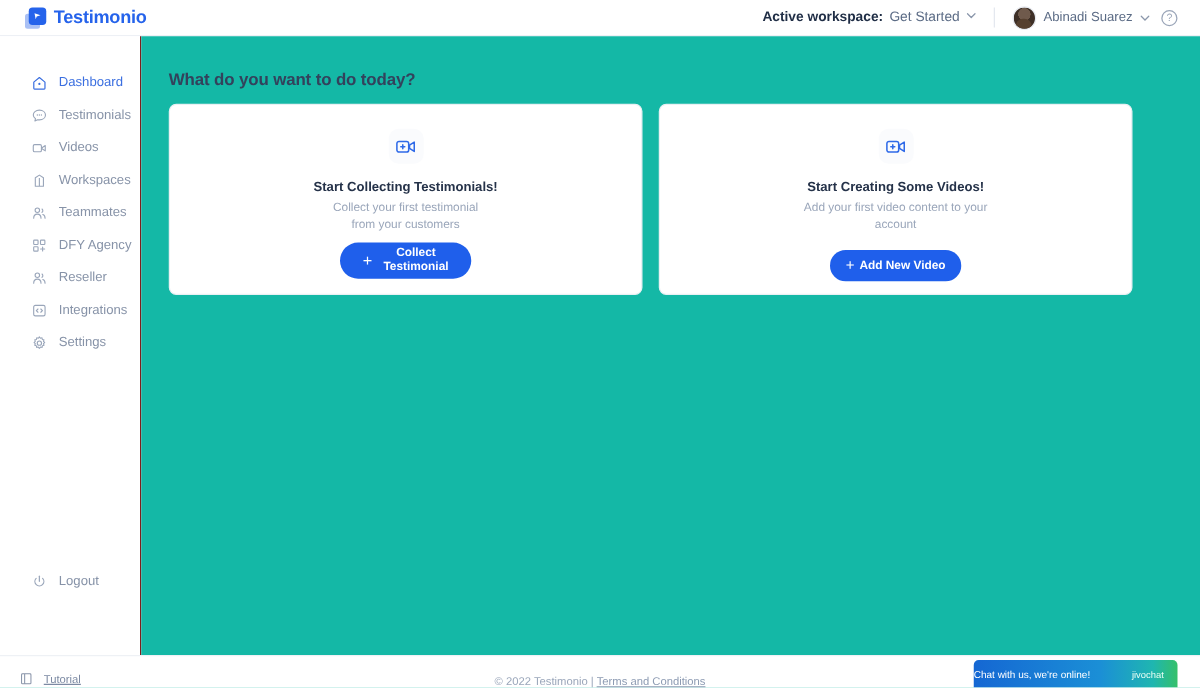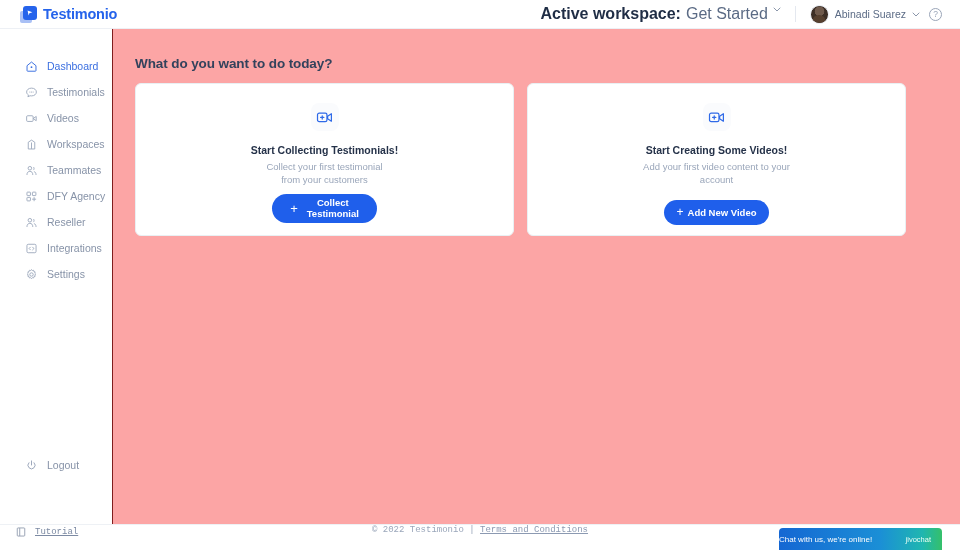--- a/index.html
+++ b/index.html
@@ -32,21 +32,21 @@
   }
   .brand-logo .front svg { display: block; }
   .brand-name {
     font-size: 14.5px; font-weight: bold; color: #2563eb; letter-spacing: -0.2px;
   }
 
   .header-right {
     margin-left: auto; display: flex; align-items: center;
     padding-right: 18px; gap: 0;
   }
-  .workspace { display: flex; align-items: flex-start; gap: 5px; font-size: 16px; }
+  .workspace { display: flex; align-items: flex-start; gap: 5px; font-size: 11px; }
   .workspace-label { font-weight: bold; color: #1f2d45; }
   .workspace-value { color: #5b6b85; }
   .chev { color: #8b97ab; font-size: 9px; line-height: 1; }
   .hdr-divider { width: 1px; height: 16px; background: #e4e8ef; margin: 0 14px; }
   .user { display: flex; align-items: center; gap: 6px; }
   .avatar {
     width: 19px; height: 19px; border-radius: 50%;
     background: radial-gradient(circle at 50% 32%, #6f5a4c 0 34%, #3d2f26 35% 100%);
     border: 1px solid #e7eaf0; overflow: hidden; position: relative;
   }
@@ -76,21 +76,21 @@
   .nav-item.active { color: #3b6fe0; font-weight: 500; }
   .nav-icon { width: 14px; height: 14px; display: flex; align-items: center; justify-content: center; flex: 0 0 14px; }
   .nav-icon svg { display: block; }
   .logout {
     position: absolute; left: 0; top: 429px;
     display: flex; align-items: center; gap: 9px;
     padding-left: 24px; font-size: 10.5px; color: #8793a8; cursor: pointer;
   }
 
   
-  .main { position: absolute; left: 113px; top: 29px; width: 847px; height: 495px; background: #fca5a5; }
+  .main { position: absolute; left: 113px; top: 29px; width: 847px; height: 495px; background: #14b8a6; }
   .page-title {
     position: absolute; left: 22px; top: 27px;
     font-size: 13.5px; font-weight: bold; color: #33425c; letter-spacing: -0.1px;
   }
   .cards { position: absolute; left: 22px; top: 54px; display: flex; gap: 13px; }
   .card {
     width: 379px; height: 153px;
     border: 1px solid #e9f0f3; border-radius: 6px; background: #fff;
     display: flex; flex-direction: column; align-items: center;
     padding-top: 19px;
@@ -117,21 +117,21 @@
   .btn-collect .plus { font-size: 13px; font-weight: 300; line-height: 1; }
   .btn-collect .lbl { font-size: 9.5px; font-weight: bold; line-height: 1.18; text-align: center; }
   .btn-video { width: 105px; height: 25px; gap: 4px; margin-top: 13px; }
   .btn-video .plus { font-size: 12px; font-weight: 300; line-height: 1; }
   .btn-video .lbl { font-size: 9.5px; font-weight: bold; }
 
   
   .footer {
     position: absolute; left: 0; top: 524px; width: 960px; height: 26px;
     border-top: 1px solid #eef1f5; background: #fff;
-    display: flex; align-items: flex-start; font-family: Liberation Mono, monospace;
+    display: flex; align-items: flex-end;
   }
   .footer-left { display: flex; align-items: center; gap: 7px; padding-left: 14px; }
   .footer-link {
     font-size: 9px; color: #7c8aa3; text-decoration: underline; cursor: pointer;
   }
   .footer-center {
     position: absolute; left: 0; width: 960px; text-align: center;
     font-size: 9px; color: #9aa6ba; pointer-events: none;
   }
   .footer-center a { color: #8c9ab2; text-decoration: underline; pointer-events: auto; }

